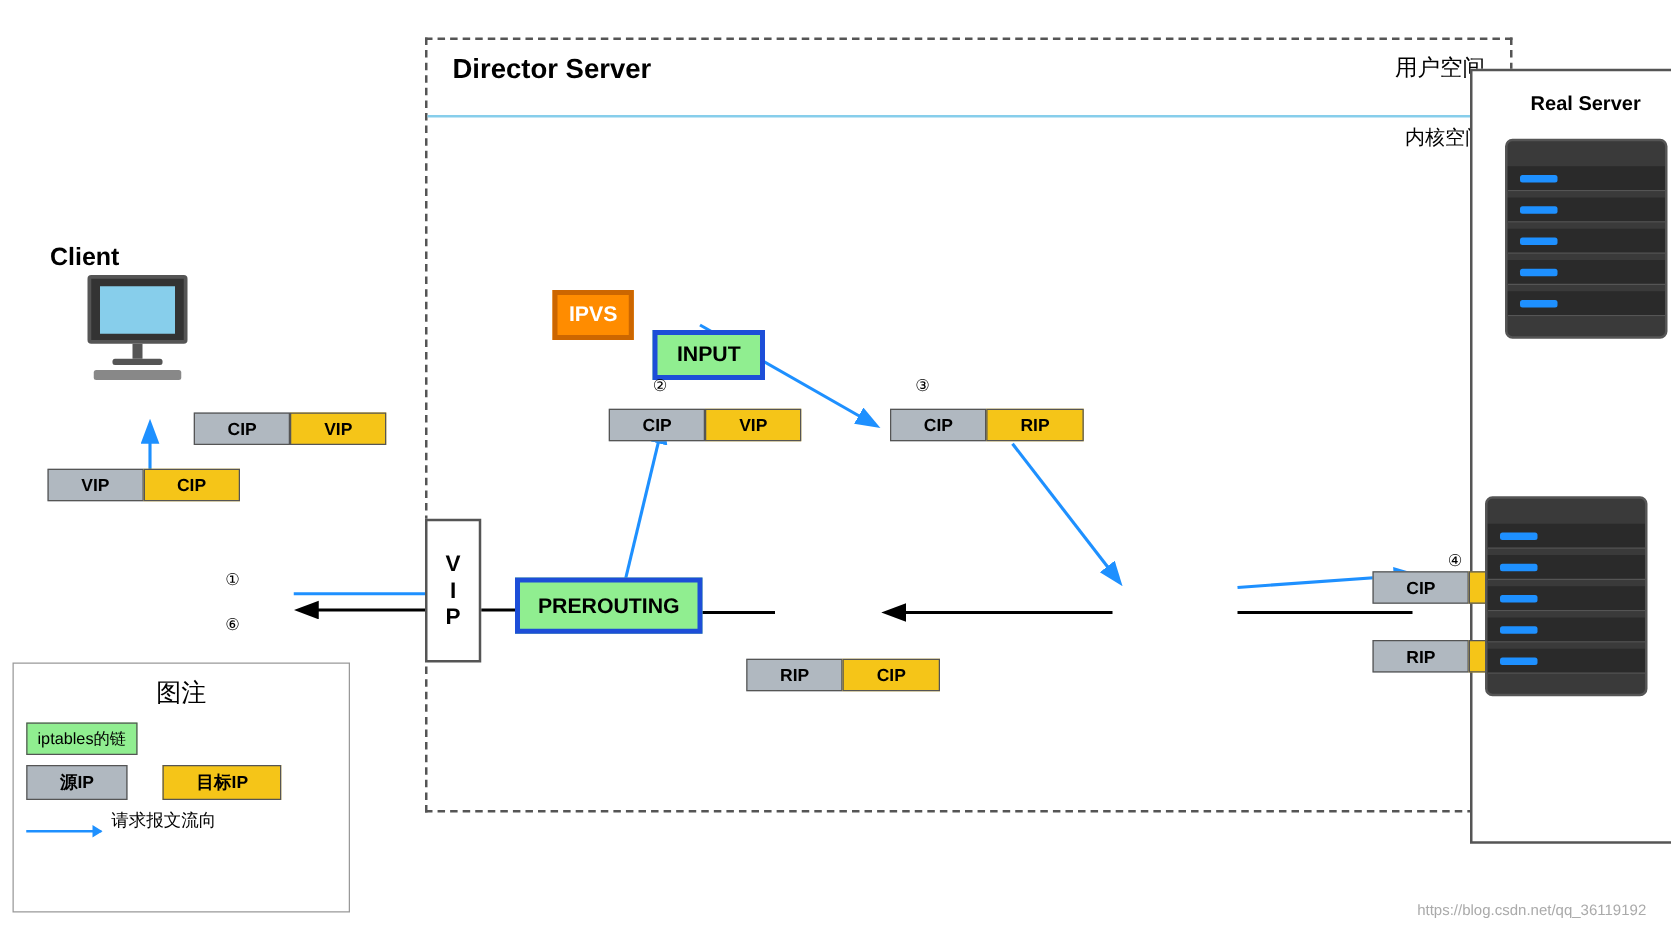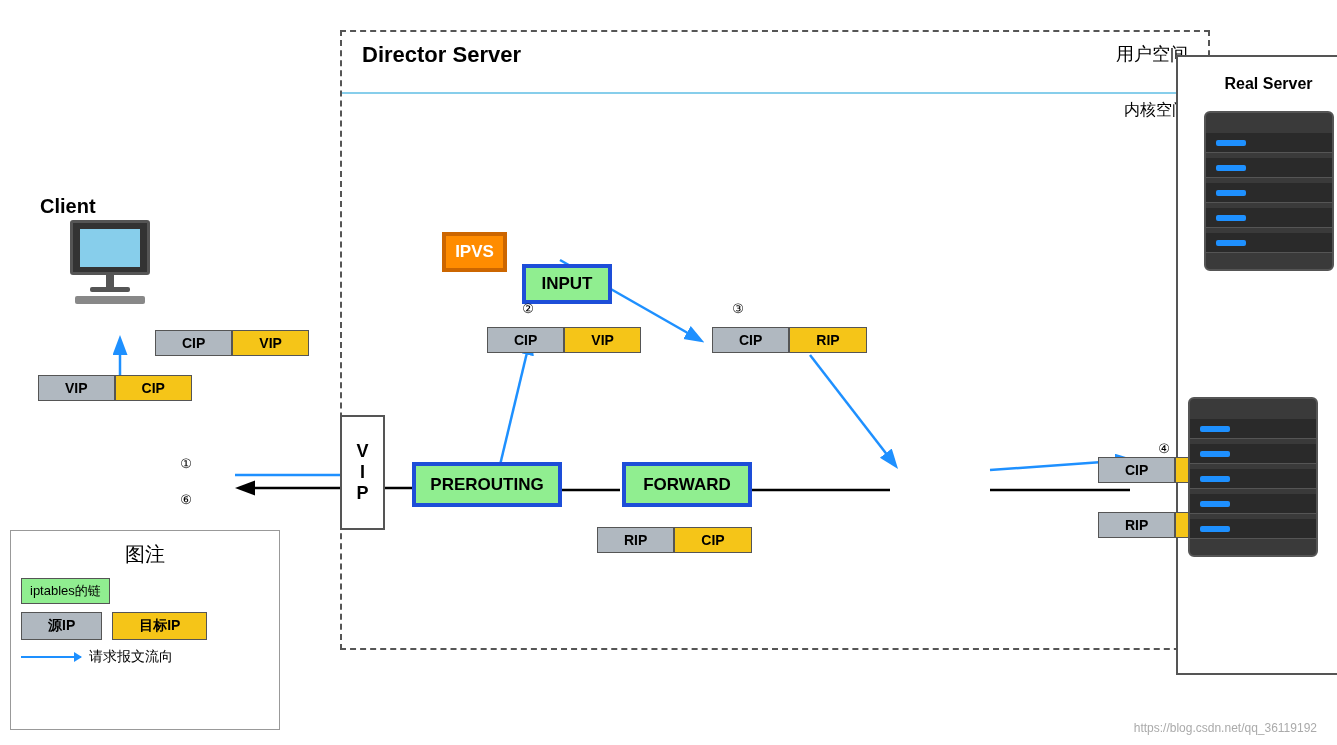--- a/index.html
+++ b/index.html
@@ -113,21 +113,21 @@
     }
 
     .legend-title {
       text-align: center;
       font-size: 20px;
       margin-bottom: 10px;
     }
 
     .legend-item {
       display: flex;
-      align-items: center;
+      align-items: flex-end;
       margin-bottom: 8px;
       font-size: 14px;
     }
 
     .legend-chain-sample {
       background: #90EE90;
       border: 1.5px solid #555;
       padding: 3px 8px;
       font-size: 13px;
       margin-right: 8px;
@@ -311,23 +311,20 @@
 
     <div style="position:absolute; left:370px; top:295px; display:flex;">
       <div class="ip-tag ip-tag-gray">CIP</div>
       <div class="ip-tag ip-tag-yellow">RIP</div>
     </div>
 
     <div class="chain-box" style="left:70px; top:430px; width:150px; height:45px;">
       <span>PREROUTING</span>
     </div>
 
-    <div class="chain-box" style="left:280px; top:430px; width:130px; height:45px;">
-      <span>FORWARD</span>
-    </div>
 
 
     <div class="circle-num" style="position:absolute; left:375px; top:500px;">⑤</div>
 
     <div style="position:absolute; left:255px; top:495px; display:flex;">
       <div class="ip-tag ip-tag-gray">RIP</div>
       <div class="ip-tag ip-tag-yellow">CIP</div>
     </div>
 
   </div>
@@ -391,21 +388,21 @@
     </div>
   </div>
 
   <div class="legend-box">
     <div class="legend-title">图注</div>
 
     <div class="legend-item">
       <span class="legend-chain-sample">iptables的链</span>
     </div>
 
-    <div class="legend-item" style="gap:10px;">
+    <div class="legend-item" style="gap:28px;">
       <div class="ip-tag ip-tag-gray">源IP</div>
       <div class="ip-tag ip-tag-yellow">目标IP</div>
     </div>
 
     <div class="legend-item" style="margin-top:8px;">
       <div class="legend-arrow-blue"></div>
       <span>请求报文流向</span>
     </div>
 
   </div>

